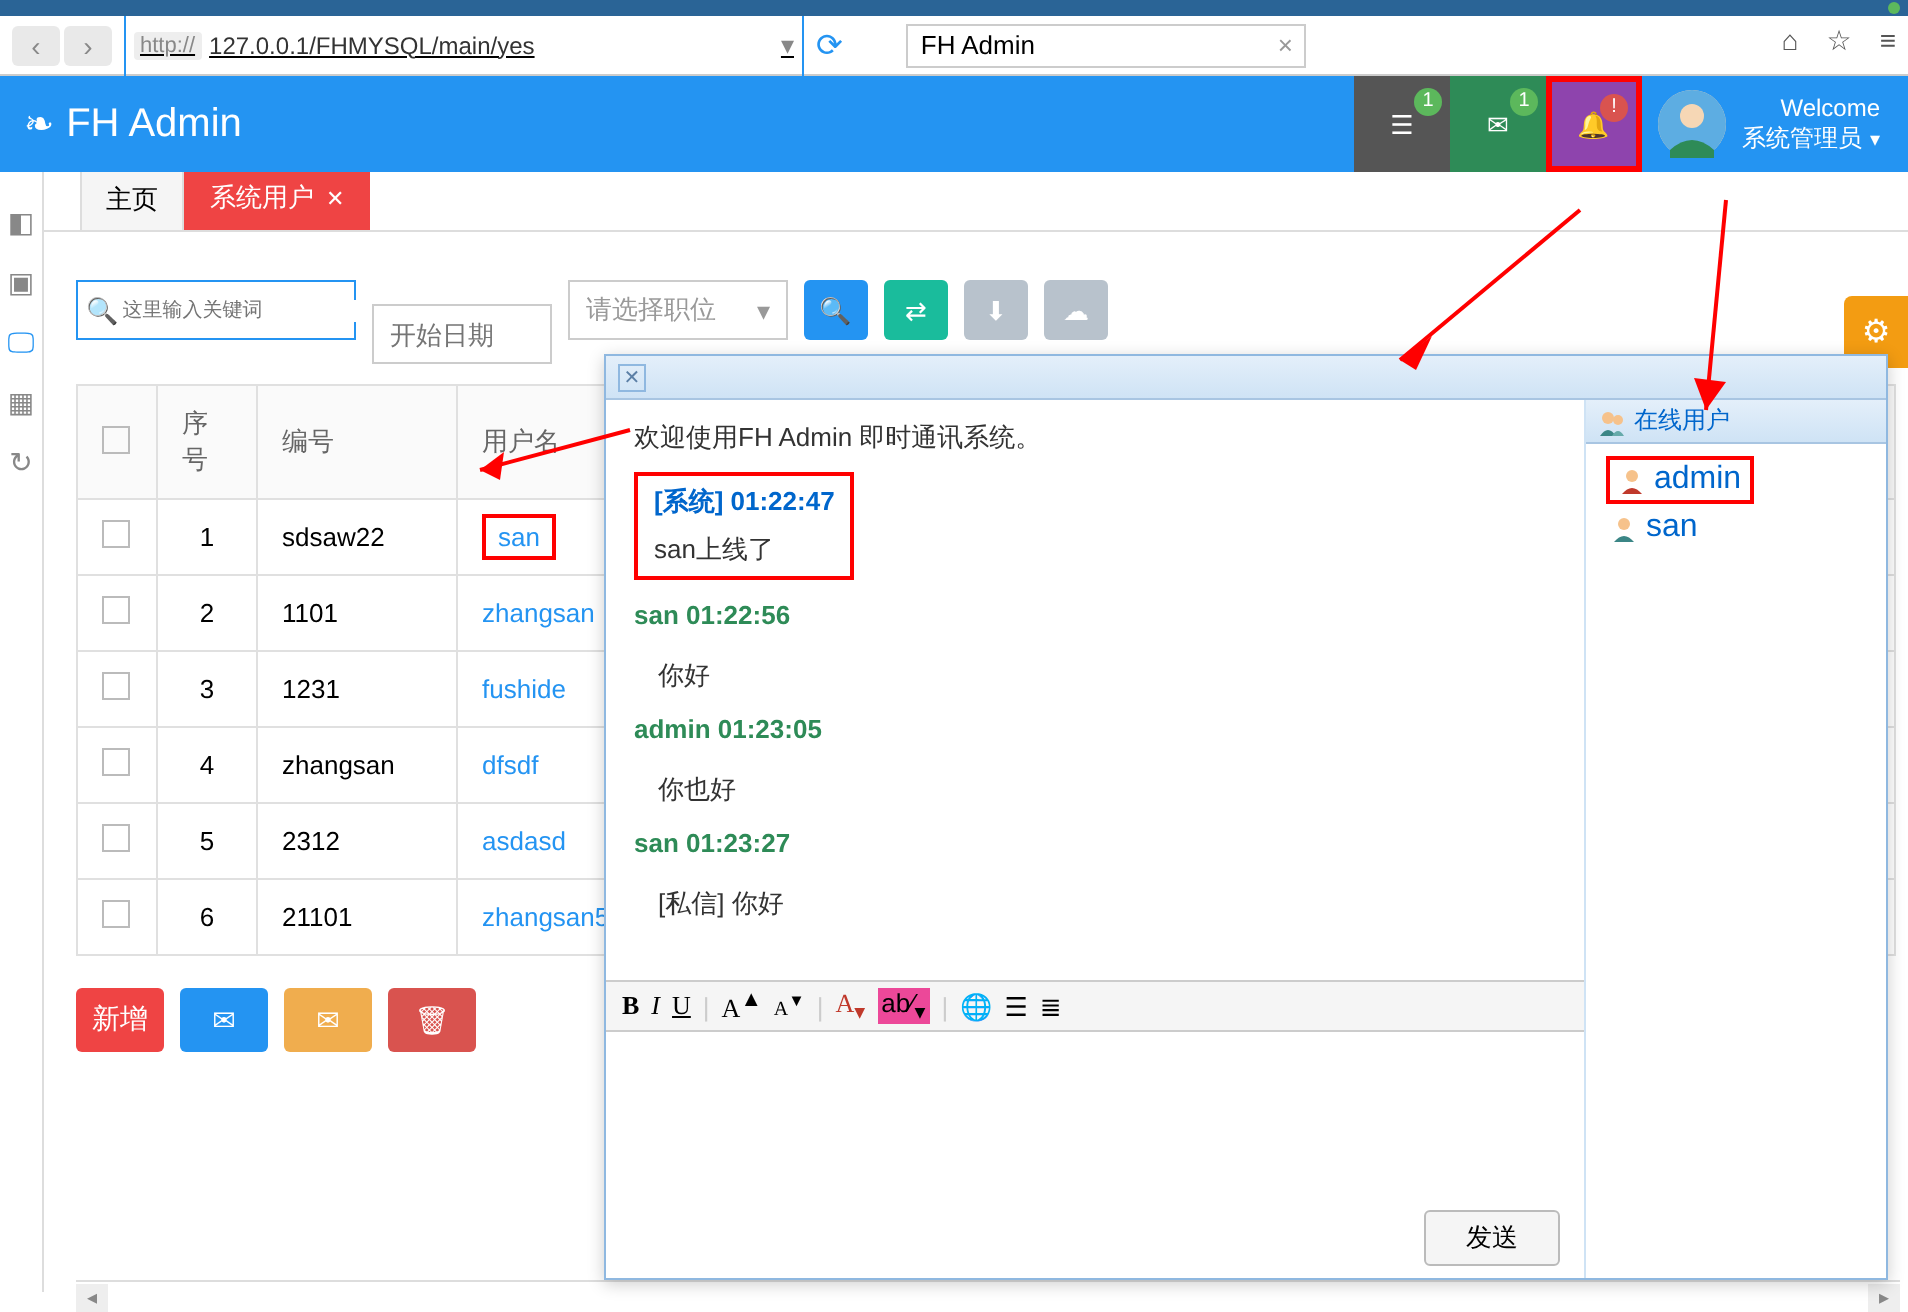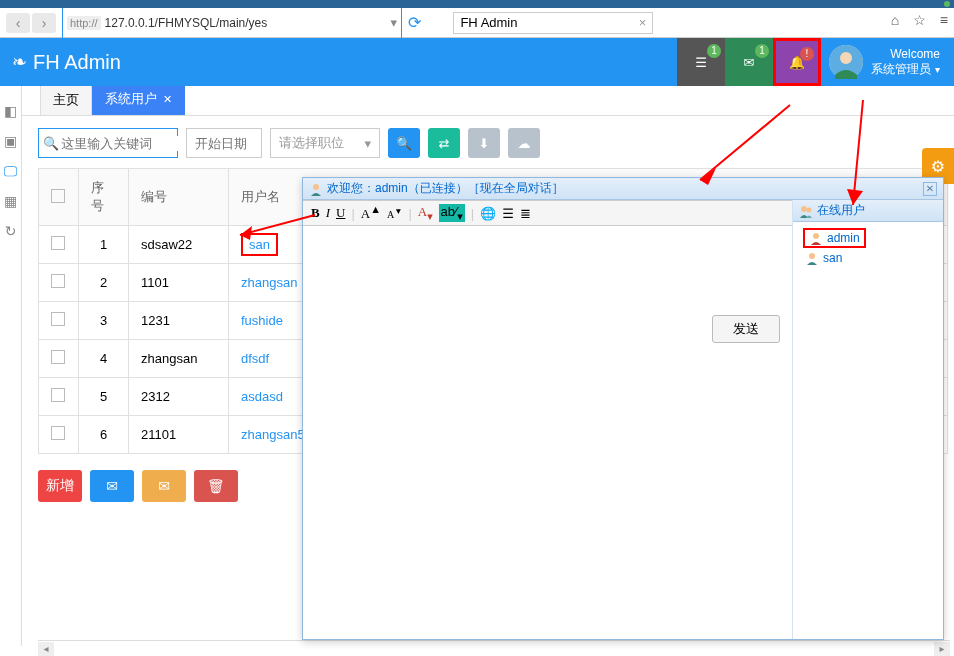--- a/index.html
+++ b/index.html
@@ -6,21 +6,21 @@
 body { width:954px; height:656px; background:#fff; overflow:hidden; position:relative; font-size:13px; }
 
 
 .chrome-top { height:8px; background:#2a6496; position:relative; }
 .chrome-top::after { content:""; position:absolute; right:4px; top:1px; width:6px; height:6px; background:#5cb85c; border-radius:50%; }
 .win-ctrls { position:absolute; right:6px; top:12px; display:flex; gap:14px; color:#555; font-size:14px; z-index:5; }
 .win-ctrls span{cursor:pointer;}
 .addrbar { height:30px; background:#fff; border-bottom:1px solid #ccc; display:flex; align-items:center; padding:0 6px; gap:6px; }
 .nav-arrows { display:flex; gap:2px; }
 .nav-arrows div { width:24px; height:20px; background:#e9e9e9; display:flex; align-items:center; justify-content:center; font-size:14px; color:#888; border-radius:3px; cursor:pointer;}
-.url-box { width:340px; height:40px; border:1px solid #2494f2; display:flex; align-items:center; padding:0 4px; gap:4px; }
+.url-box { width:340px; height:40px; border:1px solid #2494f2; display:flex; align-items:center; padding:0 4px; gap:4px;text-decoration:underline; }
 .url-prefix{font-size:11px;color:#888;background:#eee;padding:1px 3px;border-radius:2px;}
 .url-text{font-size:12px;color:#333;flex:1;}
 .url-dd{color:#888;}
 .refresh{color:#2494f2;font-size:16px;cursor:pointer;}
 .tab-br { margin-left:26px; width:200px; height:22px; border:1px solid #ccc; display:flex; align-items:center; padding:0 6px; justify-content:space-between;}
 .tab-br-close{color:#999;cursor:pointer;}
 
 
 .app-head{height:48px;background:#2494f2;display:flex;align-items:center;color:#fff;padding-left:12px;position:relative;}
 .logo-icon{font-size:18px;margin-right:6px;}
@@ -35,35 +35,35 @@
 .userbox{display:flex;align-items:center;gap:8px;padding:0 14px 0 8px;cursor:pointer;}
 .avatar{width:34px;height:34px;border-radius:50%;background:radial-gradient(circle at 50% 35%,#f6d7b5 30%,#f6d7b5 30%),#5dade2;display:flex;align-items:center;justify-content:center;}
 .avatar svg{width:34px;height:34px;}
 .welcome{font-size:12px;line-height:15px;text-align:right;}
 .caret-dn{font-size:10px;margin-left:4px;}
 
 
 .tabs-row{height:30px;border-bottom:1px solid #ddd;display:flex;align-items:flex-end;padding-left:40px;}
 .tab{padding:6px 12px;font-size:13px;border:1px solid transparent;cursor:pointer;}
 .tab.inactive{background:#f5f5f5;border-color:#ddd;border-bottom:none;margin-top:24px;}
-.tab.active{background:#3b82f6;color:#fff;display:flex;align-items:center;gap:6px;}
+.tab.active{background:#ef4444;color:#fff;display:flex;align-items:center;gap:6px;}
 .tab-x{font-size:11px;}
 
 
 .left-rail{position:absolute;left:0;top:86px;width:22px;height:560px;border-right:1px solid #ddd;background:#fff;display:flex;flex-direction:column;align-items:center;gap:12px;padding-top:16px;}
 .rail-ic{width:18px;height:18px;color:#888;cursor:pointer;font-size:14px;display:flex;align-items:center;justify-content:center;}
 .rail-ic.blue{color:#2494f2;}
 
 
 .content{position:absolute;left:24px;top:118px;right:4px;}
 .filter-row{display:flex;gap:8px;padding:10px 14px;align-items:center;}
 .inp{height:30px;border:1px solid #ccc;padding:0 8px;font-size:13px;}
 .kw-wrap{display:flex;align-items:center;border:1px solid #2494f2;height:30px;padding:0 4px;width:140px;}
 .kw-wrap .qic{color:#2494f2;margin-right:2px;}
-.kw-wrap input{border:none;outline:none;flex:1;font-size:13px;}
+.kw-wrap input{border:none;outline:none;flex:1;font-size:10px;}
 .sel{width:110px;display:flex;justify-content:space-between;align-items:center;color:#999;}
 .btn-sq{width:32px;height:30px;display:flex;align-items:center;justify-content:center;color:#fff;border-radius:3px;cursor:pointer;}
 .bg-blue{background:#2494f2;}
 .bg-teal{background:#1abc9c;}
 .bg-gray{background:#b8c2cc;}
 
 
 .tbl{width:910px;margin-left:14px;border-collapse:collapse;}
 .tbl th,.tbl td{border:1px solid #e0e0e0;padding:10px 12px;text-align:left;font-size:13px;}
 .tbl th{font-weight:normal;color:#666;background:#fafafa;}
@@ -103,30 +103,30 @@
 .green-t{color:#2e8b57;font-weight:bold;}
 .msg-body{padding:6px 0 0 12px;}
 .toolbar{height:26px;border-top:1px solid #ccc;border-bottom:1px solid #ccc;background:#f5f5f5;display:flex;align-items:center;gap:6px;padding:0 8px;font-size:13px;}
 .tb-b{font-weight:bold;font-family:serif;cursor:pointer;}
 .tb-i{font-style:italic;font-family:serif;cursor:pointer;}
 .tb-u{text-decoration:underline;font-family:serif;cursor:pointer;}
 .tb-sep{color:#ccc;}
 .tb-aa{font-family:serif;cursor:pointer;}
 .tb-sm{font-size:10px;}
 .tb-col{color:#c0392b;}
-.tb-hl{background:#14b8a6;padding:0 2px;}
+.tb-hl{background:#ec4899;padding:0 2px;}
 .tb-globe{color:#3498db;}
 .compose{flex:0 0 112px;padding:6px;}
 .compose textarea{width:100%;height:80px;border:none;resize:none;outline:none;}
 .send-row{display:flex;justify-content:flex-end;padding:0 6px;}
 .send-btn{border:1px solid #bbb;background:#f5f5f5;padding:4px 20px;font-size:13px;cursor:pointer;border-radius:3px;}
 .chat-side{flex:1;display:flex;flex-direction:column;}
 .side-head{height:22px;background:linear-gradient(#e4effa,#cfe3f5);border-bottom:1px solid #a8c5e2;display:flex;align-items:center;gap:4px;padding:0 6px;font-size:12px;color:#0066cc;}
 .side-list{padding:6px 10px;}
-.side-item{display:flex;align-items:center;gap:4px;font-size:12px;color:#0066cc;padding:3px 2px;cursor:pointer;}
+.side-item{display:flex;align-items:center;gap:4px;font-size:16px;color:#0066cc;padding:3px 2px;cursor:pointer;}
 .side-item.boxed{border:2px solid red;display:inline-flex;padding:1px 4px;}
 .p-icon{width:14px;height:14px;}
 
 
 .right-gear{position:absolute;right:0;top:148px;width:32px;height:36px;background:#f39c12;border-radius:4px 0 0 4px;display:flex;align-items:center;justify-content:center;color:#fff;font-size:16px;cursor:pointer;z-index:30;}
 
 
 .bot-scroll{position:absolute;left:38px;bottom:0;right:4px;height:16px;border-top:1px solid #ddd;display:flex;align-items:center;}
 .sc-arrow{width:16px;height:14px;background:#eee;display:flex;align-items:center;justify-content:center;font-size:10px;color:#888;cursor:pointer;}
 .sc-track{flex:1;height:14px;}
@@ -204,21 +204,21 @@
   <div class="rail-ic">▦</div>
   <div class="rail-ic">↻</div>
 </div>
 
 <div class="content">
   <div class="filter-row">
     <div class="kw-wrap">
       <span class="qic">🔍</span>
       <input placeholder="这里输入关键词" style="">
     </div>
-    <input class="inp" style="width: 76px; color: rgb(153, 153, 153);" placeholder="开始日期">
+    <input class="inp" style="width: 90px; color: rgb(153, 153, 153); margin-top: 24px;" placeholder="开始日期">
     <div class="inp sel">
       <span>请选择职位</span>
       <span>▾</span>
     </div>
     <div class="btn-sq bg-blue">
         <span>🔍</span>
       </div>
     <div class="btn-sq bg-teal">
         <span>⇄</span>
       </div>
@@ -311,31 +311,37 @@
 </div>
 <div class="ann arr3">
   <svg class="arrow" width="60" height="120">
       <line x1="18" y1="5" x2="8" y2="110"></line>
       <polygon points="8,110 2,94 18,96"></polygon>
     </svg>
 </div>
 
 <div class="chat-win">
   <div class="chat-title">
-    <div class="chat-title-l">
-      <svg class="pp-ic" viewBox="0 0 14 14">
-          <circle cx="7" cy="5" r="3" fill="#f6c28b"></circle>
-          <path d="M2 14 Q7 8 12 14" fill="#3b8686"></path>
-        </svg>
-      <span class="chat-title-text">欢迎您：admin（已连接）［现在全局对话］</span>
-    </div>
     <div class="chat-close">✕</div>
   </div>
   <div class="chat-body">
     <div class="chat-main">
+      <div class="msgs">
+        <div class="msg-line">欢迎使用FH Admin 即时通讯系统。</div>
+        <div class="sys-box">
+          <div class="sys-head">[系统] 01:22:47</div>
+          <div class="msg-body" style="padding-left:0">san上线了</div>
+        </div>
+        <div class="msg-line green-t">san 01:22:56</div>
+        <div class="msg-body">你好</div>
+        <div class="msg-line green-t" style="margin-top:10px">admin 01:23:05</div>
+        <div class="msg-body">你也好</div>
+        <div class="msg-line green-t" style="margin-top:10px">san 01:23:27</div>
+        <div class="msg-body">[私信] 你好</div>
+      </div>
       <div class="toolbar">
         <span class="tb-b">B</span>
         <span class="tb-i">I</span>
         <span class="tb-u">U</span>
         <span class="tb-sep">|</span>
         <span class="tb-aa">A<sup>▲</sup></span>
         <span class="tb-aa tb-sm">A<sup>▼</sup></span>
         <span class="tb-sep">|</span>
         <span class="tb-aa tb-col">A<sub>▾</sub></span>
         <span class="tb-hl">ab⁄<sub>▾</sub></span>

